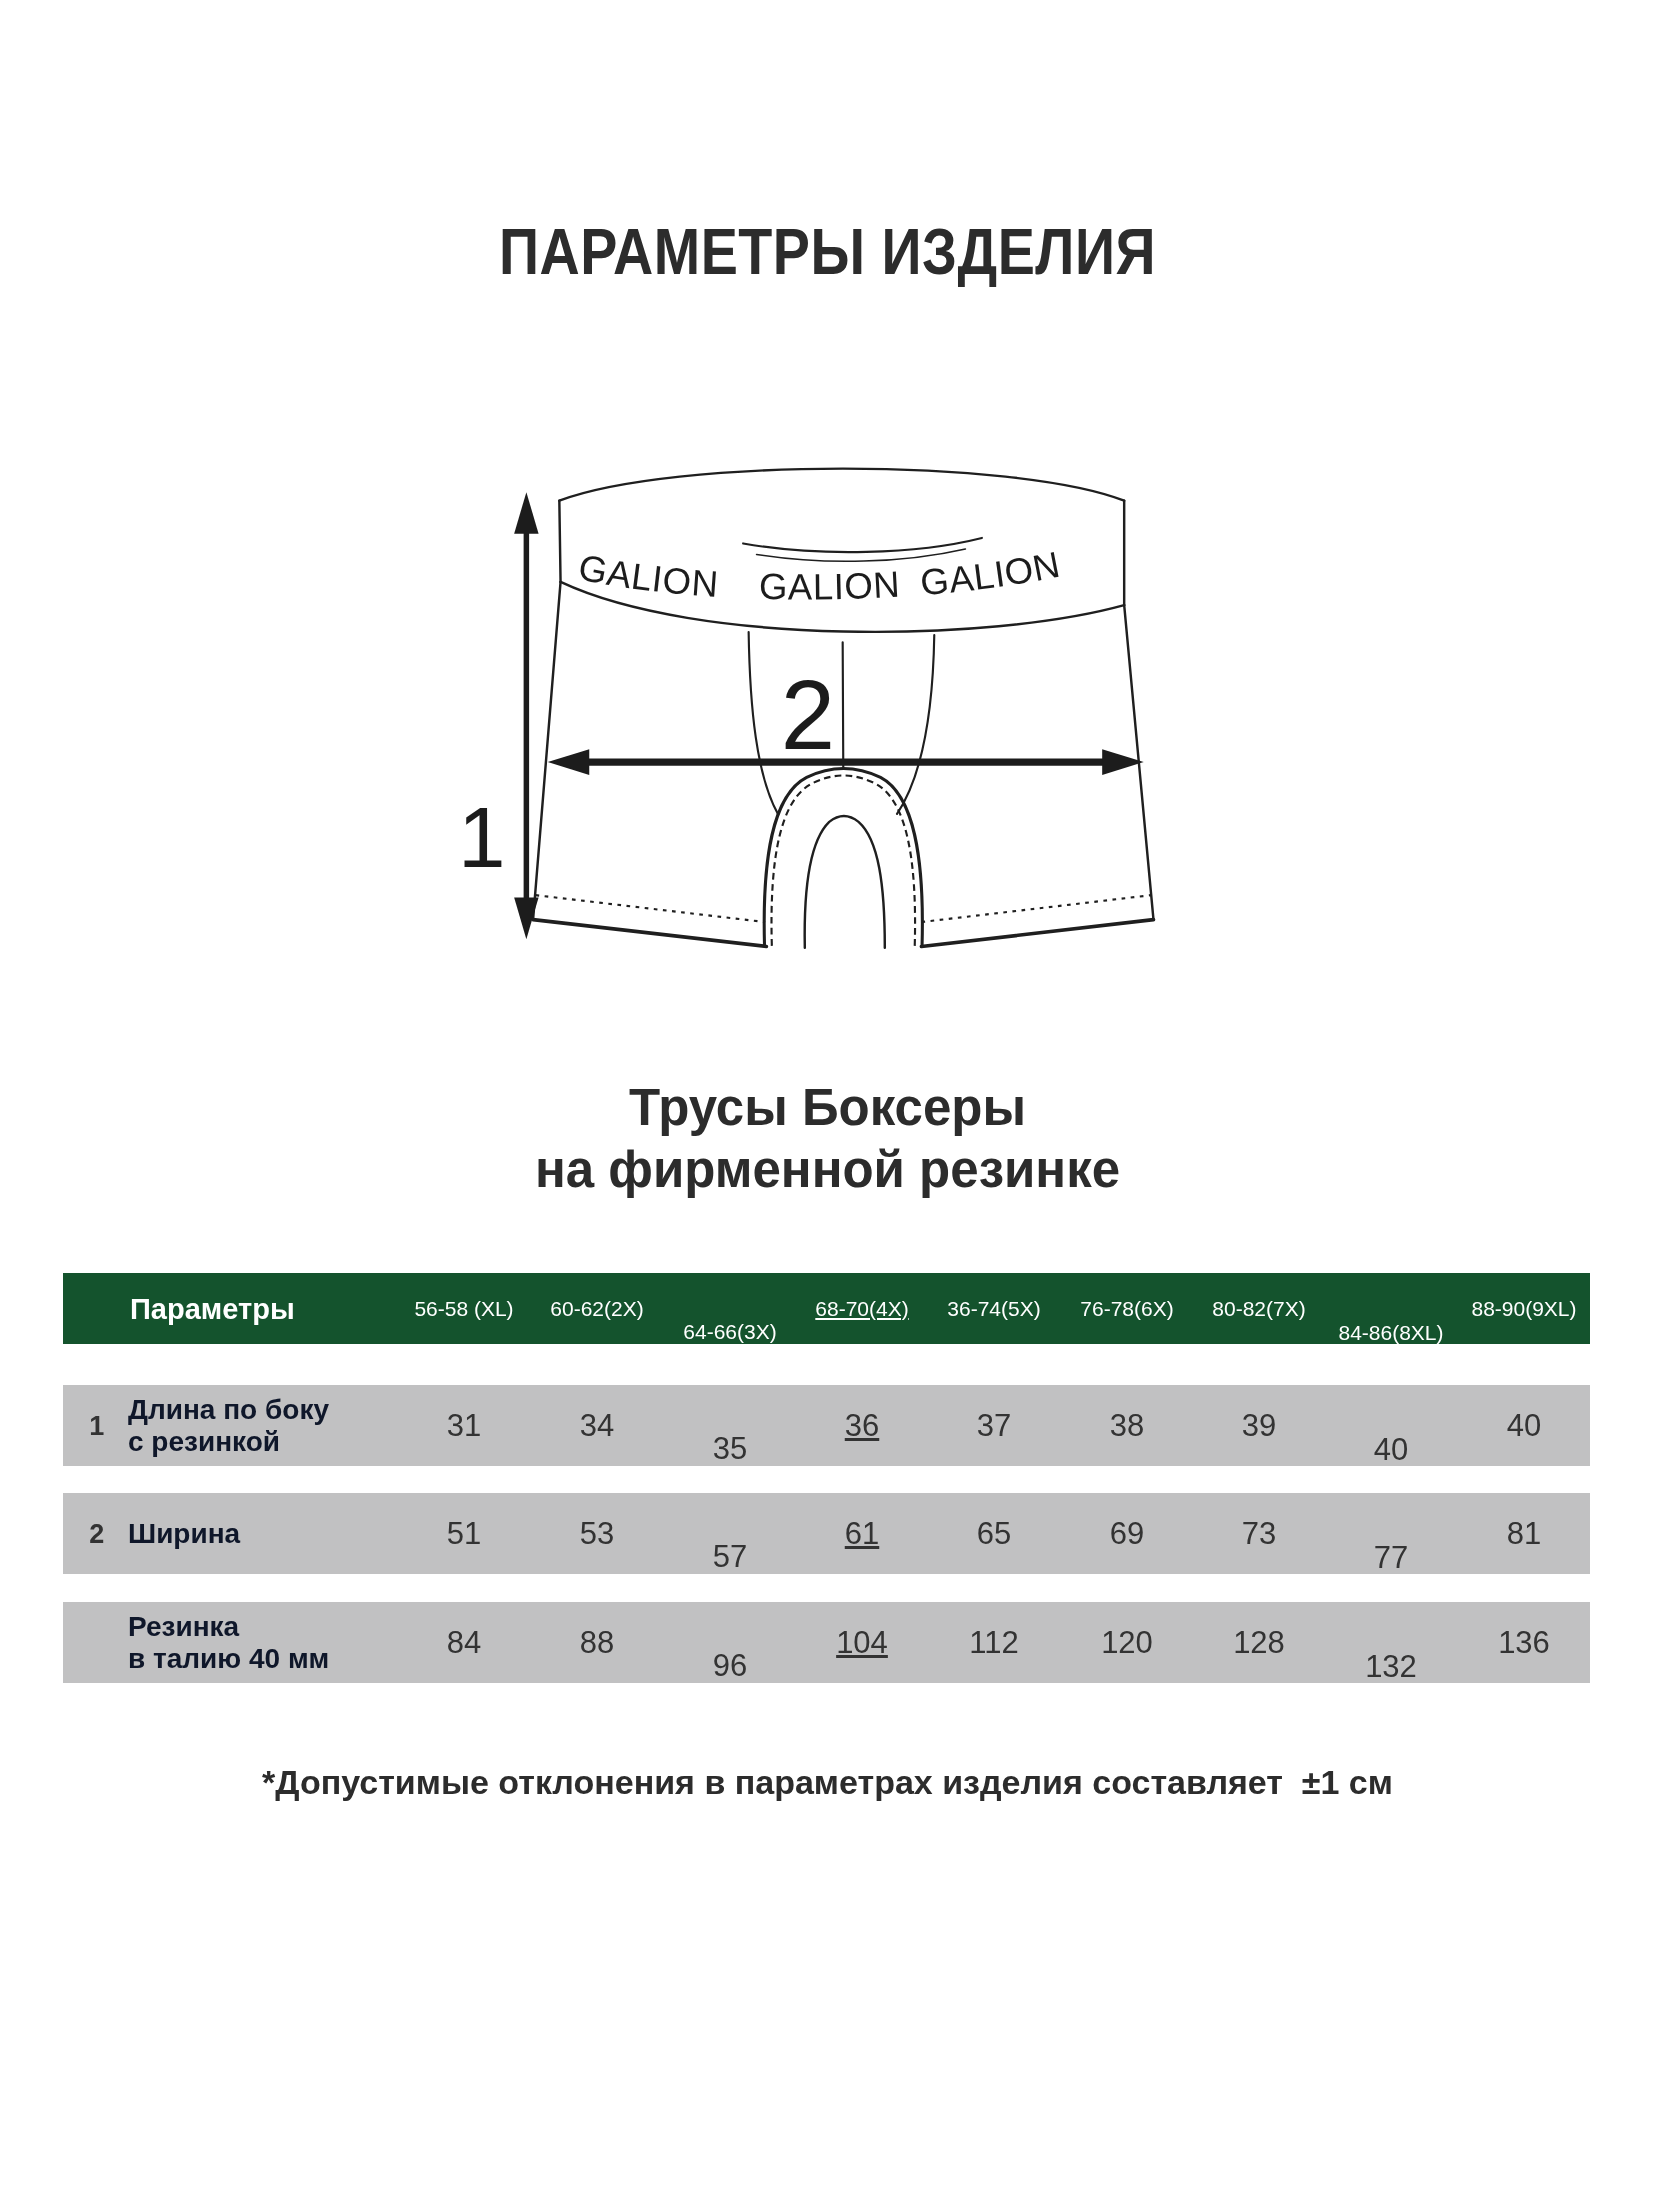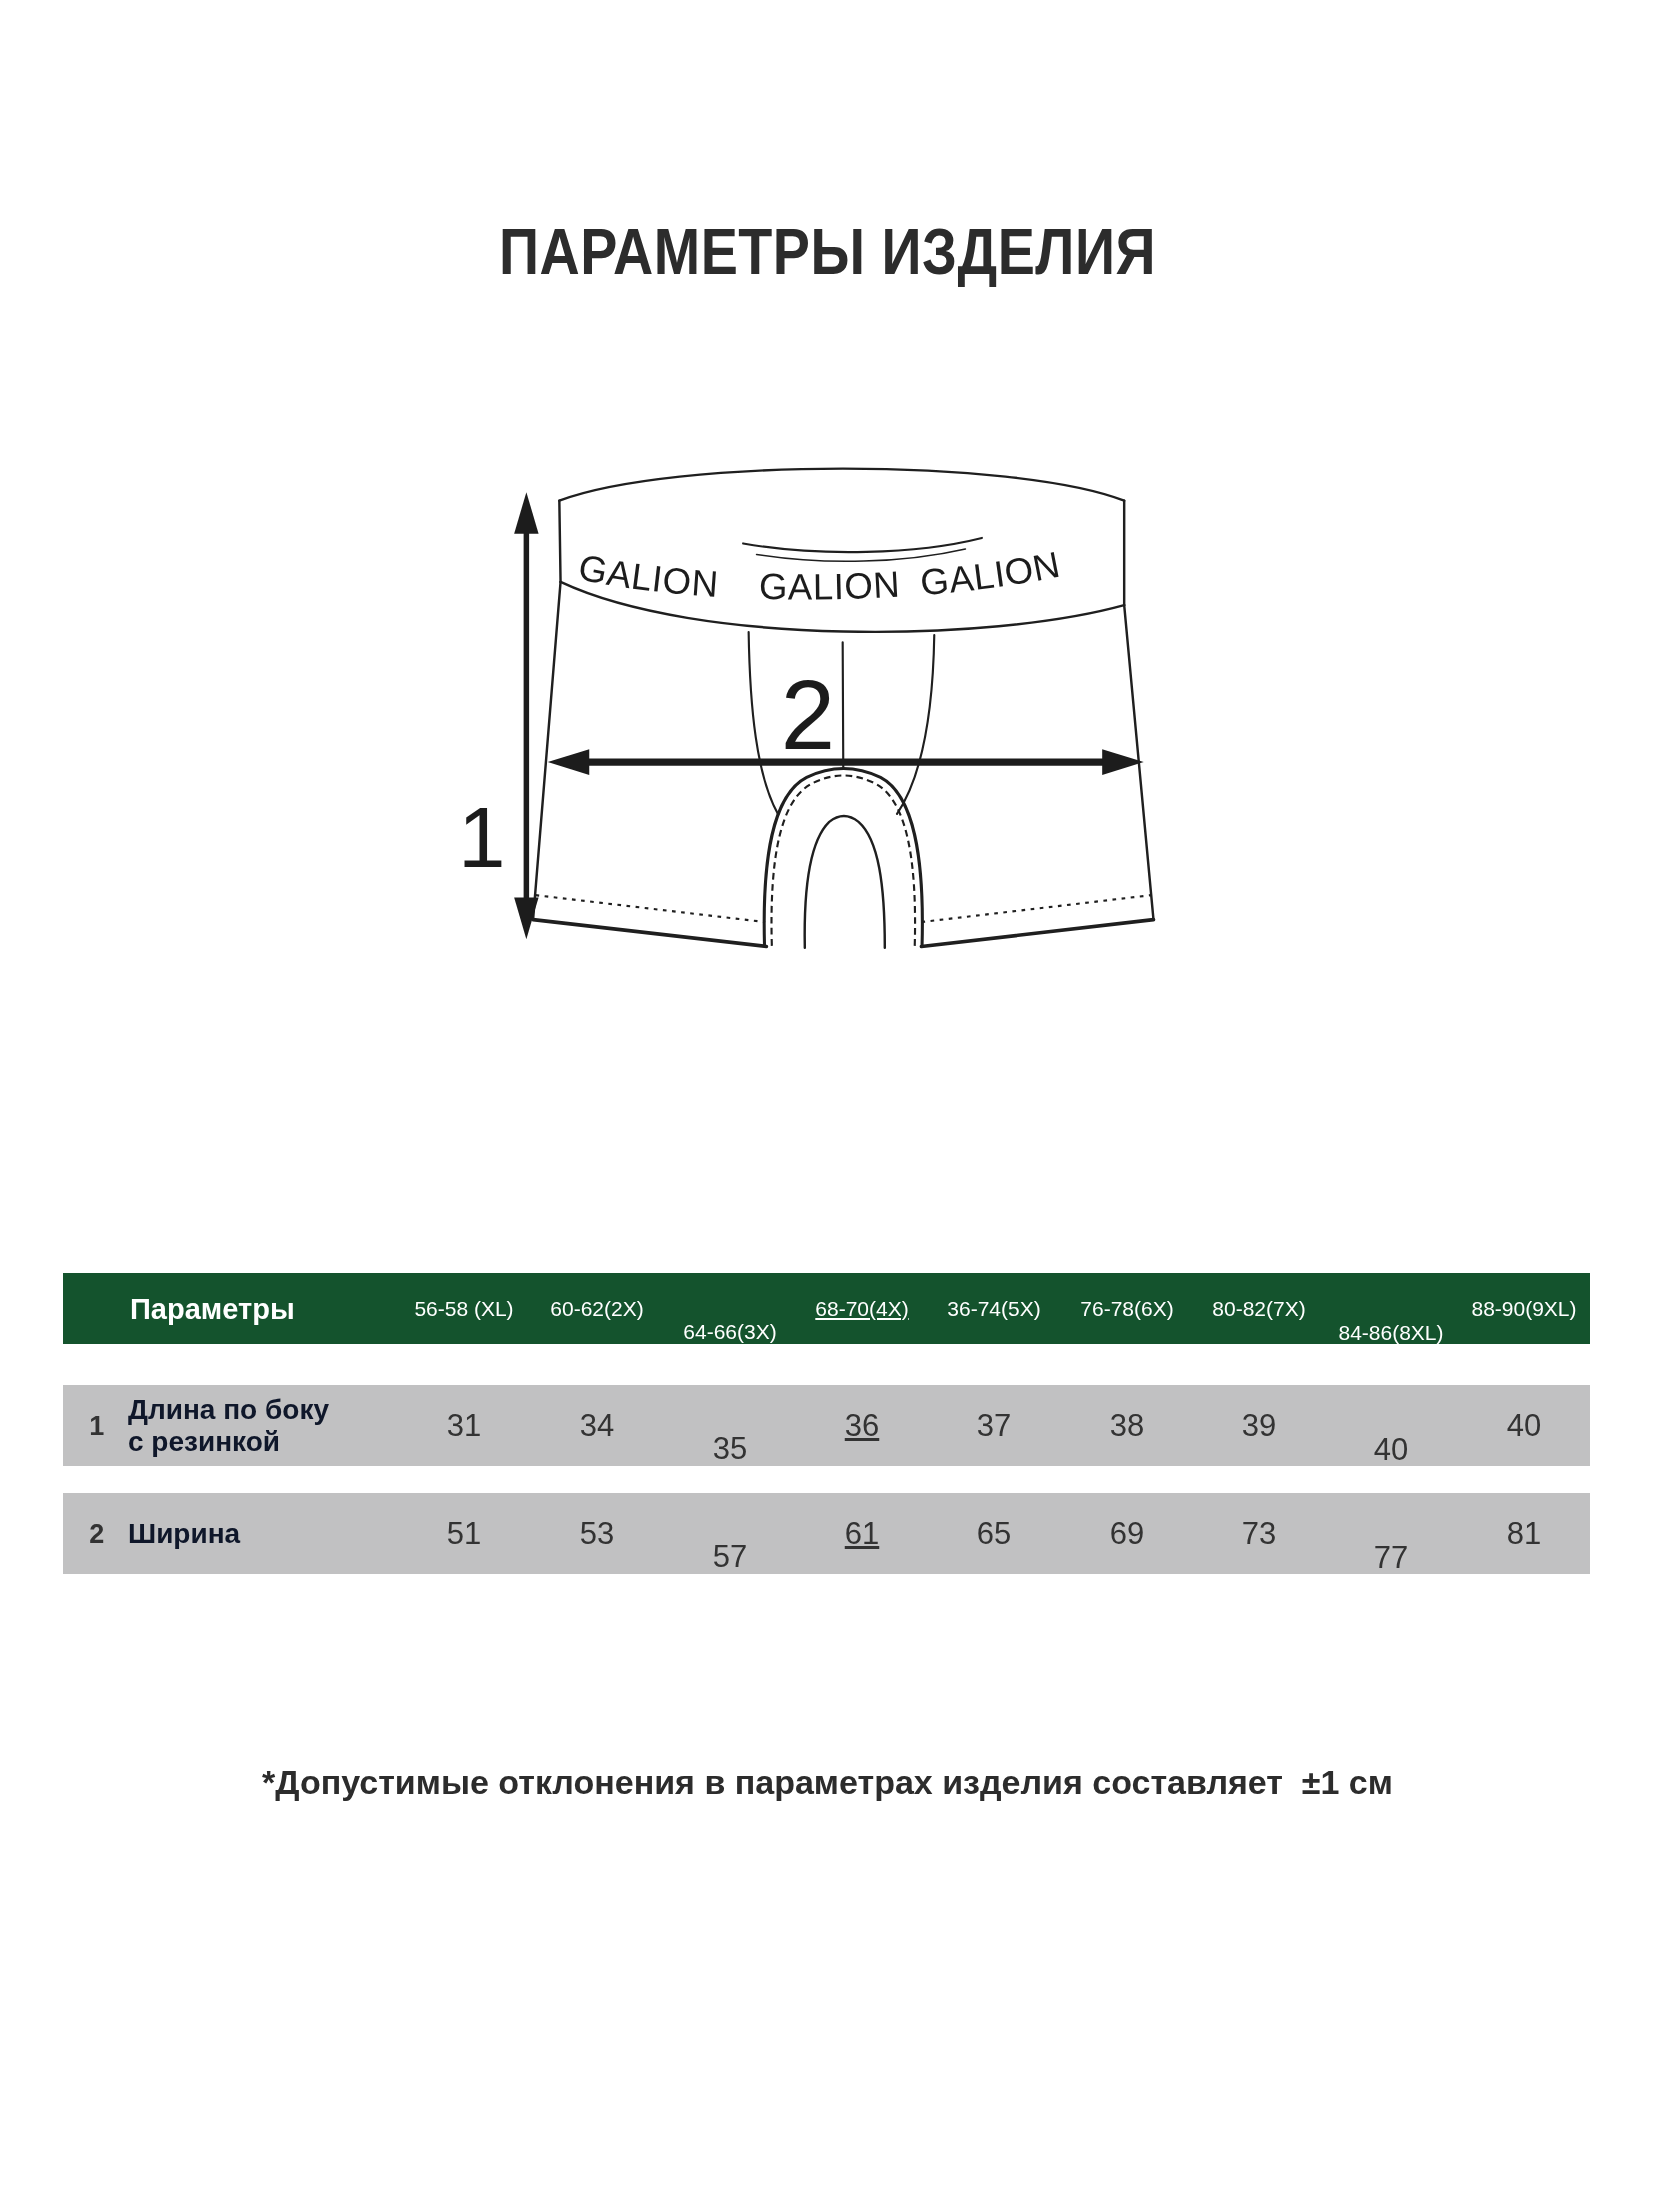--- a/index.html
+++ b/index.html
@@ -137,20 +137,24 @@
     <text class="dim-num" x="1322" y="1226" font-size="160" text-anchor="middle">2</text>
 
     <defs>
       <path id="wbpath" d="M 930,945 C 1180,1002 1600,992 1828,920"></path>
     </defs>
     <text class="wb-text">
       <textPath href="#wbpath" startOffset="14">GALION &nbsp;GALION GALION</textPath>
     </text>
   </svg>
 
+  <div class="subtitle">
+    <div>Трусы Боксеры</div>
+    <div>на фирменной резинке</div>
+  </div>
 
   <div class="thead">
     <div class="param-label">Параметры</div>
     <div class="col-h c0">56-58 (XL)</div>
     <div class="col-h c1">60-62(2X)</div>
     <div class="col-h c2">64-66(3X)</div>
     <div class="col-h c3">68-70(4X)</div>
     <div class="col-h c4">36-74(5X)</div>
     <div class="col-h c5">76-78(6X)</div>
     <div class="col-h c6">80-82(7X)</div>
@@ -185,17 +189,33 @@
     <div class="cell c1">53</div>
     <div class="cell c2">57</div>
     <div class="cell c3">61</div>
     <div class="cell c4">65</div>
     <div class="cell c5">69</div>
     <div class="cell c6">73</div>
     <div class="cell c7">77</div>
     <div class="cell c8">81</div>
   </div>
 
+  <div class="trow r3">
+    <div class="row-num"></div>
+    <div class="row-label">
+      <div>Резинка</div>
+      <div>в талию 40 мм</div>
+    </div>
+    <div class="cell c0">84</div>
+    <div class="cell c1">88</div>
+    <div class="cell c2">96</div>
+    <div class="cell c3">104</div>
+    <div class="cell c4">112</div>
+    <div class="cell c5">120</div>
+    <div class="cell c6">128</div>
+    <div class="cell c7">132</div>
+    <div class="cell c8">136</div>
+  </div>
 
   <div class="footnote">*Допустимые отклонения в параметрах изделия составляет &nbsp;±1 см</div>
 
 </div>
 
 
 </body></html>

